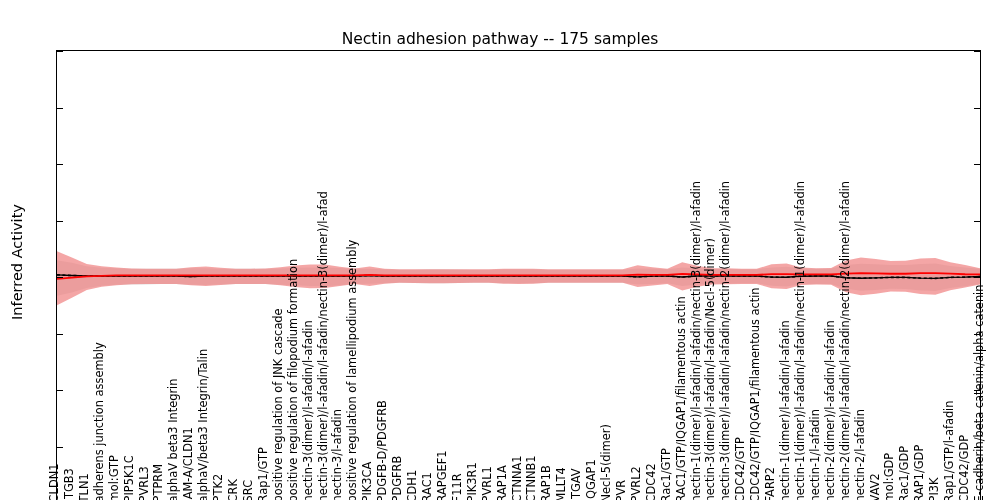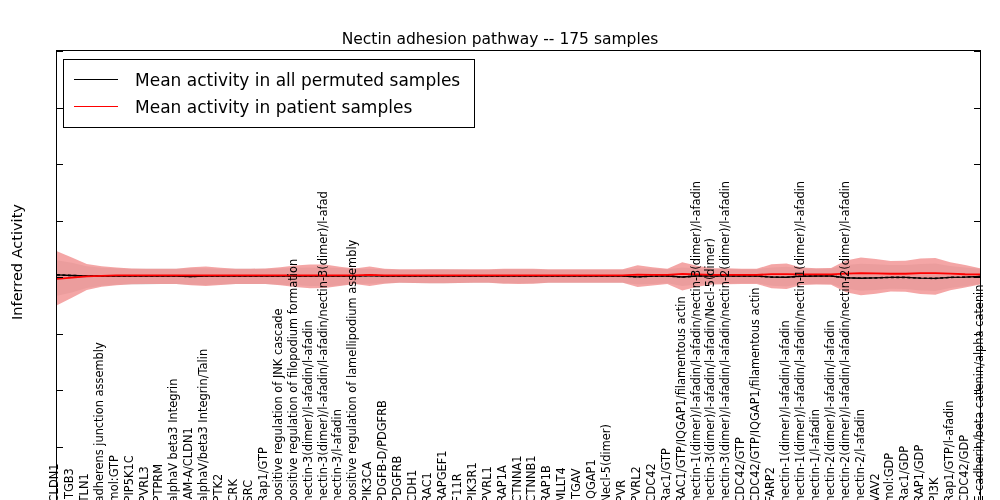--- a/index.html
+++ b/index.html
@@ -226,24 +226,14 @@
       <div class="xtick-label" style="left: 824.565px;">VAV2</div>
       <div class="xtick-label" style="left: 839.484px;">mol:GDP</div>
       <div class="xtick-label" style="left: 854.403px;">Rac1/GDP</div>
       <div class="xtick-label" style="left: 869.323px;">RAP1/GDP</div>
       <div class="xtick-label" style="left: 884.242px;">PI3K</div>
       <div class="xtick-label" style="left: 899.161px;">Rap1/GTP/l-afadin</div>
       <div class="xtick-label" style="left: 914.081px;">CDC42/GDP</div>
       <div class="xtick-label" style="left: 929px;">E-cadherin/beta catenin/alpha catenin</div>
     </div>
 
-  <div id="legend">
-      <div class="legend-row">
-        <div class="legend-swatch" style="border-top: 1.7px solid rgb(0, 0, 0);"></div>
-        <div class="legend-text">Mean activity in all permuted samples</div>
-      </div>
-      <div class="legend-row">
-        <div class="legend-swatch" style="border-top: 1.7px solid rgb(255, 0, 0);"></div>
-        <div class="legend-text">Mean activity in patient samples</div>
-      </div>
-    </div>
 
 </div>
 
 </body></html>

